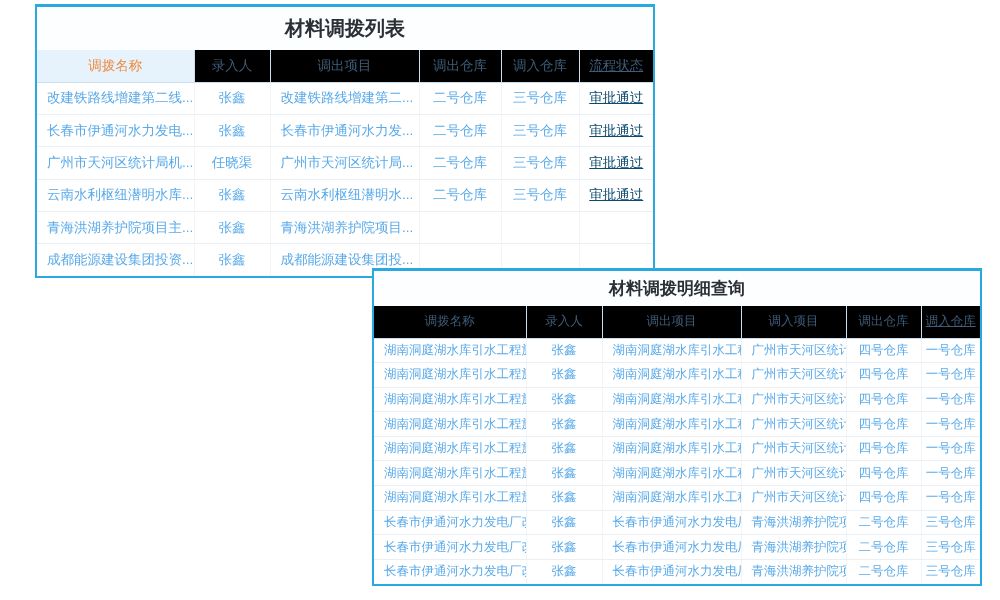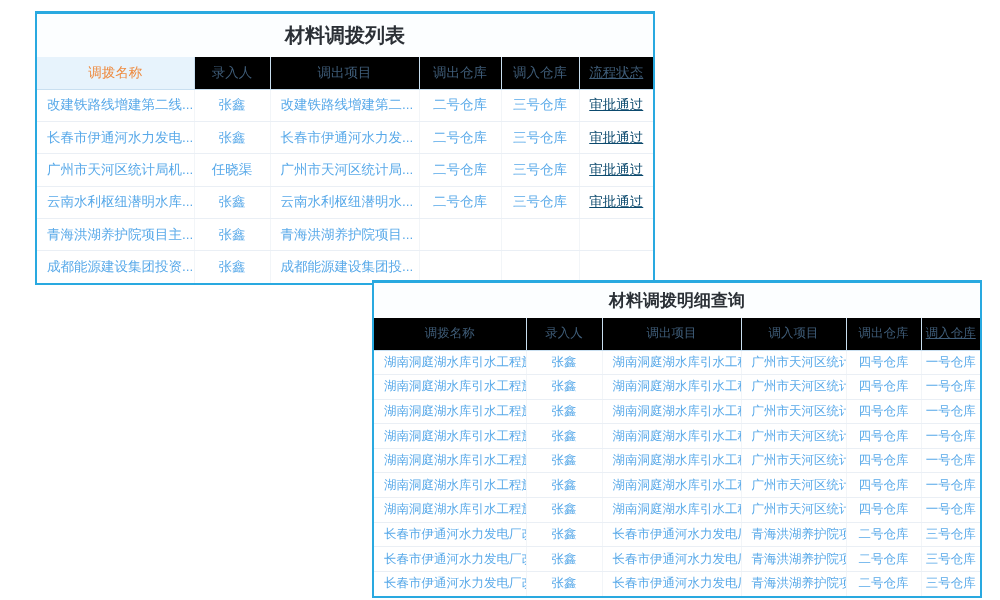--- a/index.html
+++ b/index.html
@@ -6,22 +6,22 @@
   body {
     width:1000px; height:600px; position:relative; background:#ffffff;
     font-family:"Liberation Sans","DejaVu Sans",sans-serif;
     overflow:hidden;
   }
   .win {
     position:absolute; background:#ffffff;
     border:2px solid #29a9e0; border-top-width:3px;
     box-sizing:border-box;
   }
-  #win-left  { left:35px;  top:11px;   width:620px; }
-  #win-right { left:372px; top:280px; width:610px; }
+  #win-left  { left:35px;  top:4px;   width:620px; }
+  #win-right { left:372px; top:268px; width:610px; }
 
   .win-title {
     display:flex; align-items:center; justify-content:center;
     font-weight:bold; color:#2b3036; background:#fcfeff;
   }
   #win-left  .win-title { height:43px; font-size:20px; }
   #win-right .win-title { height:35px; font-size:17px; }
 
   table { width:100%; border-collapse:collapse; table-layout:fixed; }
 

